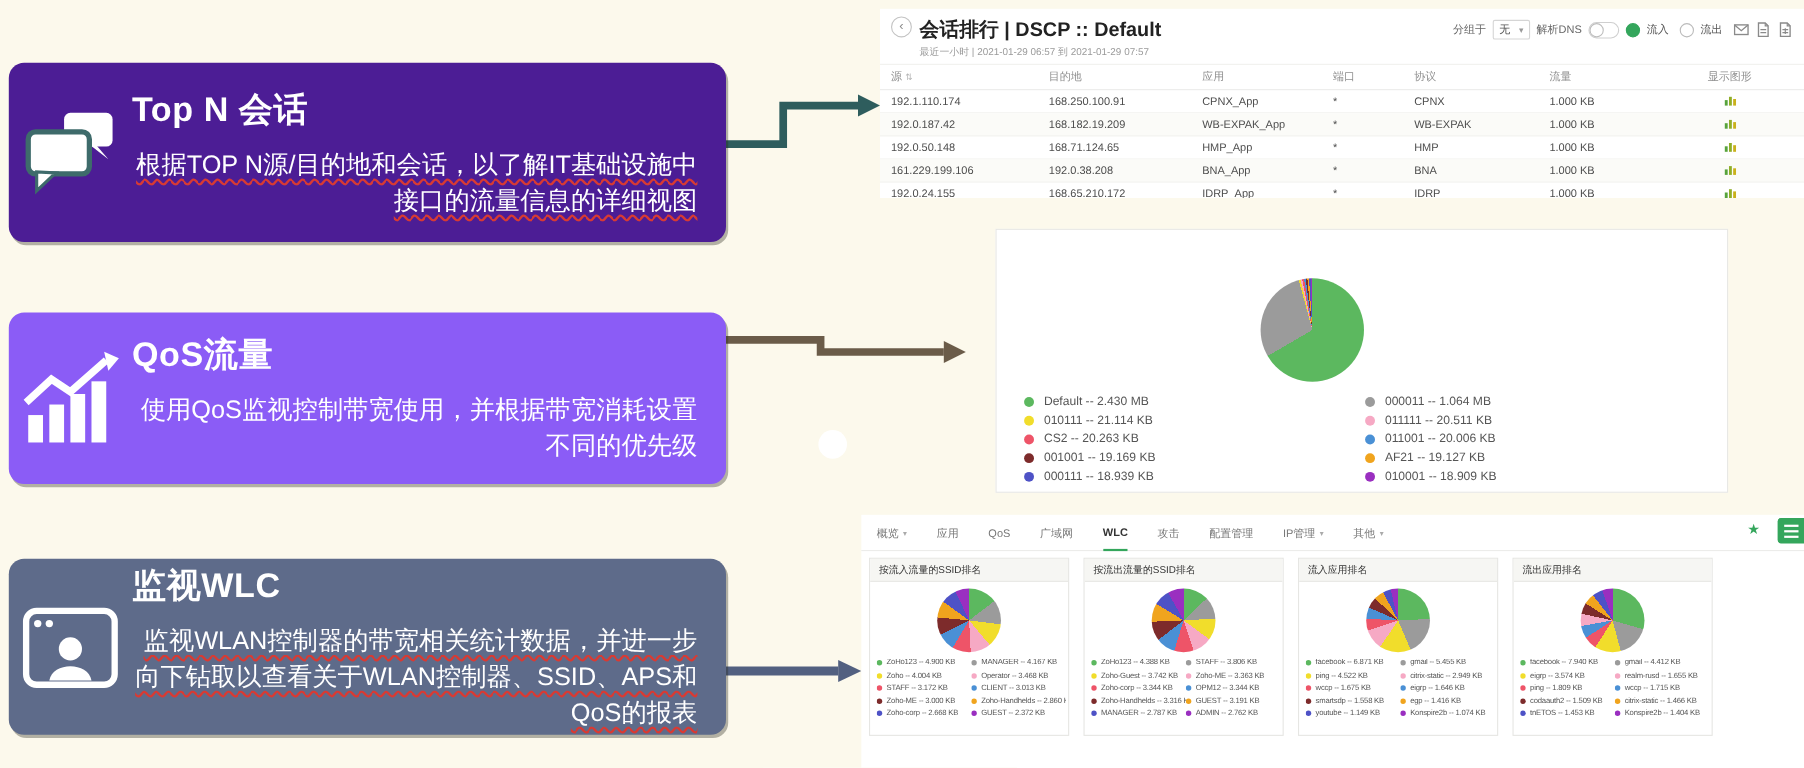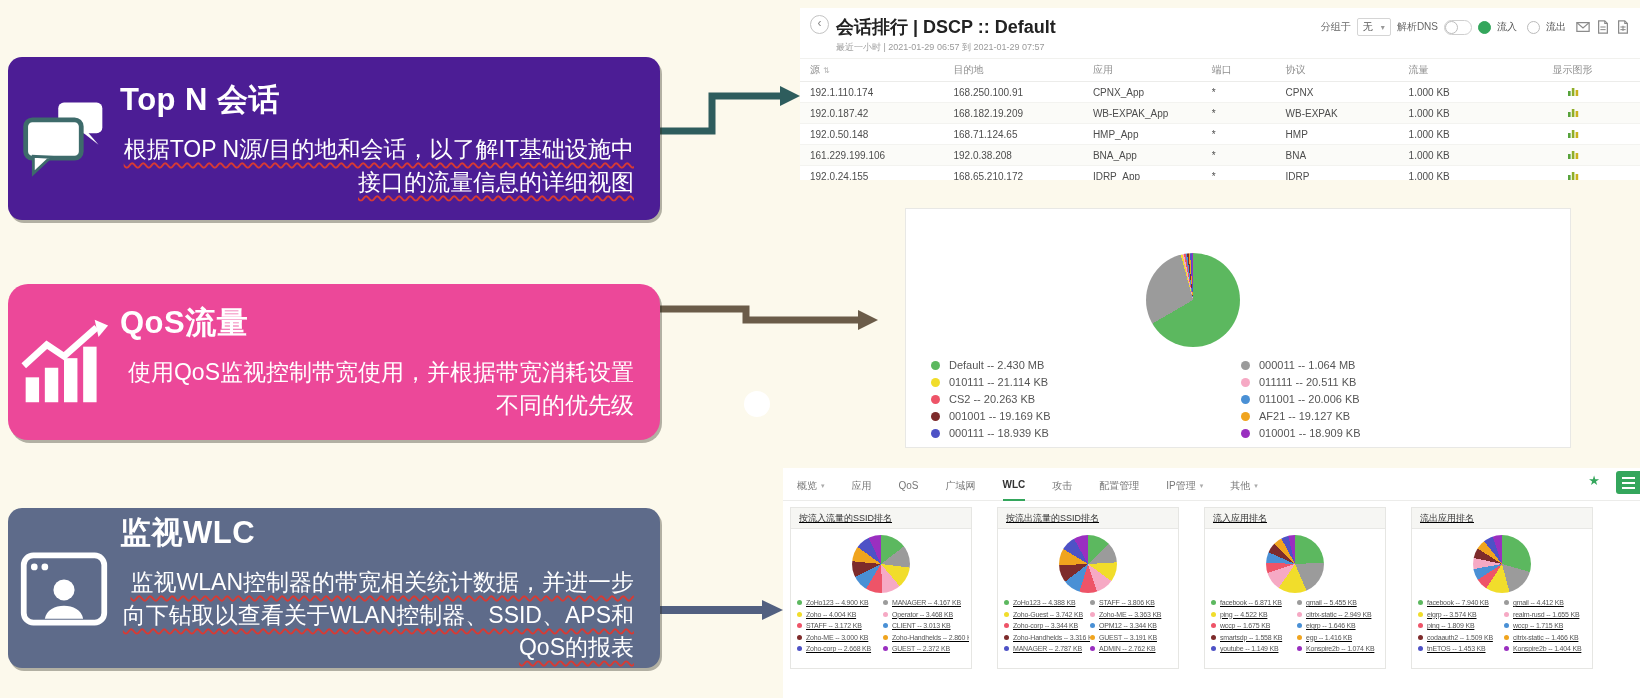--- a/index.html
+++ b/index.html
@@ -79,21 +79,21 @@
   .tabs{display:flex;align-items:center;gap:27px;padding:4px 0 0 14px;height:28px;
         border-bottom:1px solid #ececea;font-size:10px;color:#777;}
   .tab{cursor:pointer;height:28px;line-height:28px;display:inline-flex;align-items:center;gap:4px;}
   .tab .caret{font-size:7px;color:#aaa;}
   .tab.active{color:#333;font-weight:bold;border-bottom:2px solid var(--accent,#34a65c);}
   .star{position:absolute;right:40px;top:5px;color:var(--accent,#34a65c);font-size:13px;cursor:pointer;}
   .menu-btn{position:absolute;right:-8px;top:3px;width:32px;height:23px;background:var(--accent,#34a65c);
         border-radius:3px;display:inline-flex;flex-direction:column;justify-content:center;gap:3px;
         padding-left:6px;box-sizing:border-box;cursor:pointer;}
   .menu-btn i{display:block;width:13px;height:2px;background:#fff;}
-  .cards{display:flex;gap:25px;padding:6px 0 0 7px;text-decoration:underline;}
+  .cards{display:flex;gap:13px;padding:6px 0 0 7px;}
   .card{width:182px;height:162px;border:1px solid #e6e6e3;background:#fff;overflow:hidden;
         box-sizing:border-box;}
   .card .c-head{height:20px;line-height:20px;background:#f6f6f3;border-bottom:1px solid #e8e8e5;
         font-size:9px;color:#333;padding-left:8px;white-space:nowrap;overflow:hidden;}
   .card .pie{width:58px;height:58px;margin:6px auto 4px auto;cursor:pointer;}
   .card .leg{display:flex;padding:2px 2px 0 6px;}
   .card .leg .col{width:50%;overflow:hidden;}
   .card .li{display:flex;align-items:center;margin-bottom:4.5px;white-space:nowrap;}
   .card .dot{width:5px;height:5px;border-radius:50%;margin-right:4px;flex:0 0 5px;}
   .card .li-t{font-size:7px;color:#555;letter-spacing:-0.2px;}
@@ -128,21 +128,21 @@
           <polygon points="16,66 16,84 34,67" stroke="#3e6b6b" stroke-width="3"></polygon>
         </g>
       </svg>
     </div>
     <div class="f-text">
       <h2>Top N 会话</h2>
       <p id="fbody-0" class="squiggle">根据TOP N源/目的地和会话，以了解IT基础设施中接口的流量信息的详细视图</p>
     </div>
   </section>
 
-  <section class="feature f1" style="background: #ec4899; border-radius: 20px;">
+  <section class="feature f1" style="background: #8b5cf6;">
     <div class="f-icon">
       <svg viewBox="0 0 96 96">
         <g fill="#ffffff">
           <rect x="8" y="64" width="14" height="26"></rect>
           <rect x="28" y="54" width="14" height="36"></rect>
           <rect x="48" y="44" width="14" height="46"></rect>
           <rect x="68" y="32" width="14" height="58"></rect>
           <polygon points="80,4 94,10 84,22"></polygon>
         </g>
         <polyline points="6,52 30,30 48,42 82,12" fill="none" stroke="#ffffff" stroke-width="7"></polyline>

